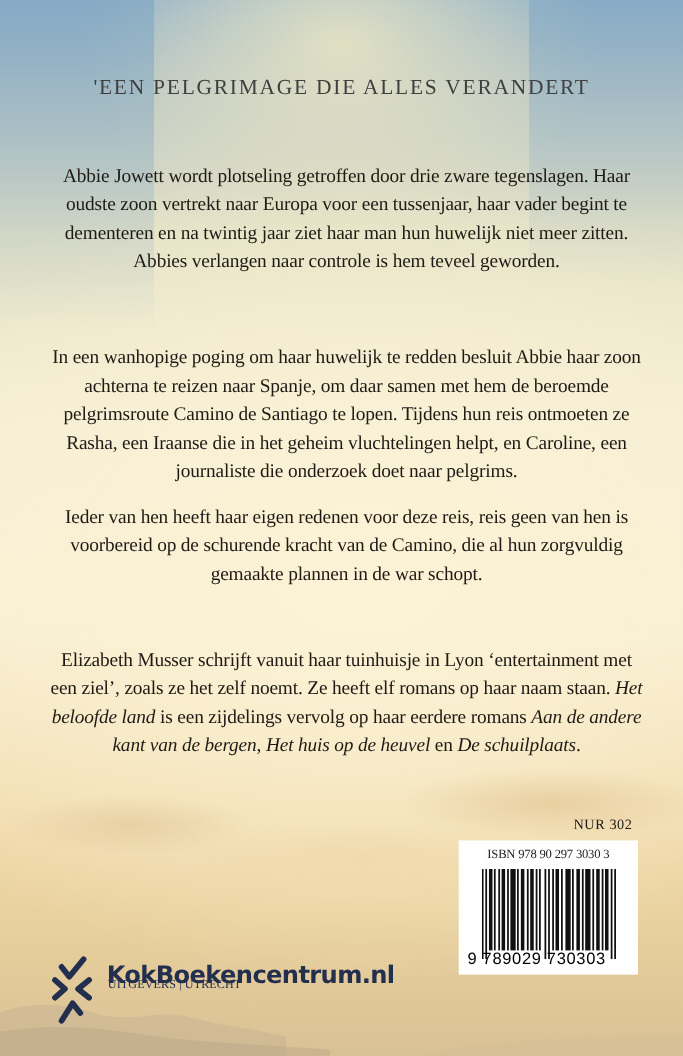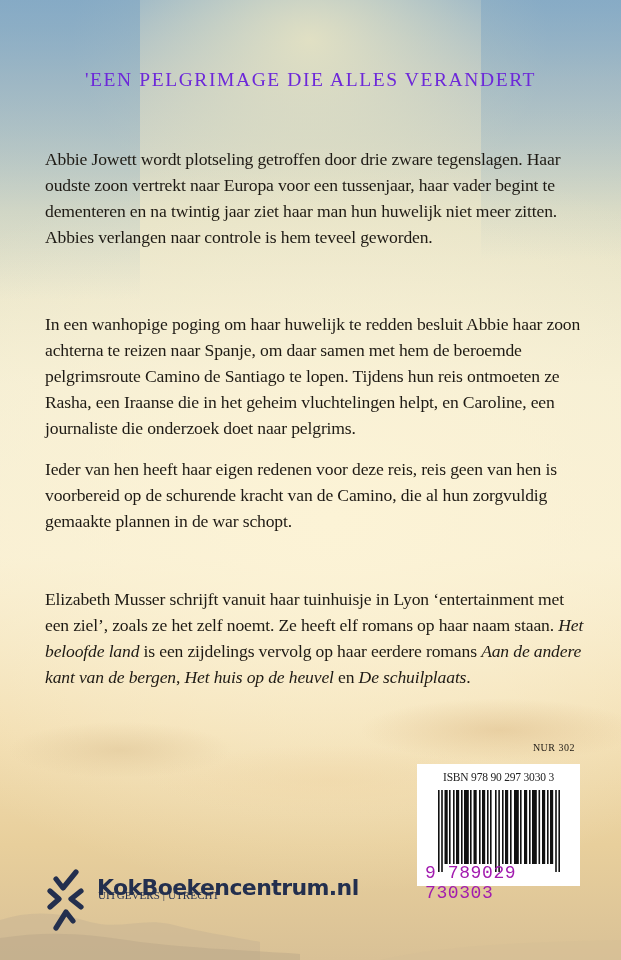--- a/index.html
+++ b/index.html
@@ -28,52 +28,52 @@
     background:
       radial-gradient(ellipse 160px 40px at 120px 90px, rgba(222,196,150,0.55), rgba(222,196,150,0) 70%),
       radial-gradient(ellipse 200px 45px at 500px 70px, rgba(222,190,140,0.55), rgba(222,190,140,0) 70%),
       radial-gradient(ellipse 260px 50px at 330px 120px, rgba(240,214,166,0.5), rgba(240,214,166,0) 70%);
   }
   .hills {
     position: absolute; left: 0; bottom: 0; width: 621px; height: 110px;
   }
   .tagline {
     position: absolute; top: 69px; left: 0; width: 621px; text-align: center;
-    font-size: 19.5px; letter-spacing: 1.6px; color: #6d28d9;
+    font-size: 19.5px; letter-spacing: 1.6px; color: #404040;
   }
   .body-text {
     position: absolute; left: 45px; width: 540px;
     font-size: 17.6px; line-height: 26px; letter-spacing: -0.15px;
   }
-  .body-text p { margin: 0; }
+  .body-text p { margin: 0; text-align: center; }
   #p1 { top: 146px; }
   #p2 { top: 311px; }
   #p3 { top: 456px; }
   #p4 { top: 586px; }
   .author { font-weight: normal; }
   em { font-style: italic; }
   .nur {
     position: absolute; top: 742px; right: 46px;
-    font-size: 10px; letter-spacing: 0.5px; font-variant: small-caps;
+    font-size: 13px; letter-spacing: 0.5px; font-variant: small-caps;
   }
   .barcode-box {
     position: absolute; left: 417px; top: 764px; width: 163px; height: 122px;
     background: #ffffff;
   }
   .isbn-text {
     position: absolute; top: 7px; left: 0; width: 163px; text-align: center;
     font-size: 11.5px; letter-spacing: -0.2px; color: #222;
   }
   .bars {
     position: absolute; left: 21px; top: 26px; width: 122px; height: 82px;
   }
   .ean-digits {
     position: absolute; left: 8px; top: 99px; width: 150px;
-    font-family: Liberation Mono, monospace;
-    font-size: 18px; letter-spacing: 0.6px; color: #a21caf;
+    font-family: Liberation Sans, sans-serif;
+    font-size: 15px; letter-spacing: 0.6px; color: #000000;
   }
   .logo {
     position: absolute; left: 46px; top: 869px; height: 62px; width: 300px;
   }
   .logo-mark { position: absolute; left: 0; top: 0; width: 40px; height: 62px; }
   .logo-name {
     position: absolute; left: 51px; top: 6px;
     font-family: "DejaVu Sans", sans-serif; font-weight: bold;
     font-size: 22px; letter-spacing: -0.6px; color: #232f4e;
   }

